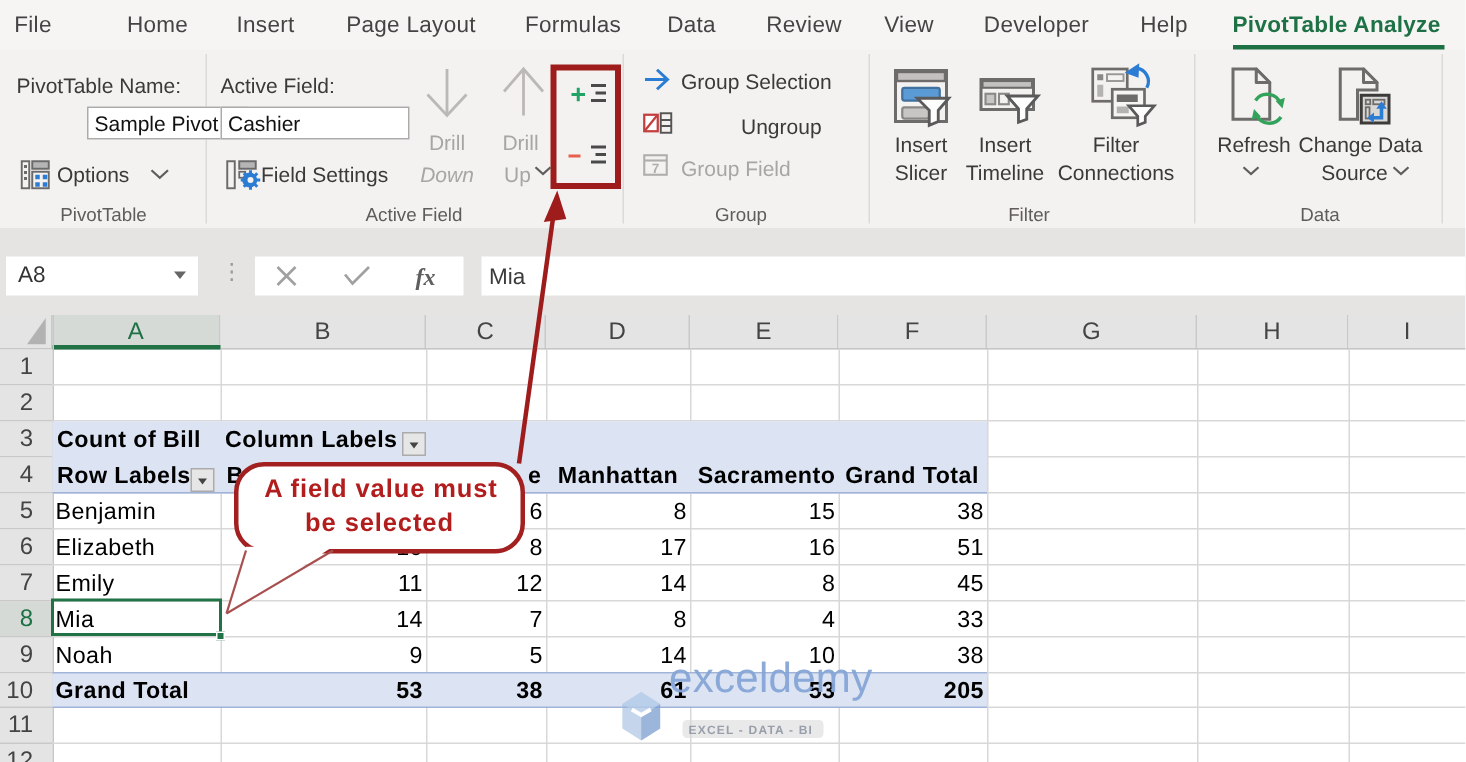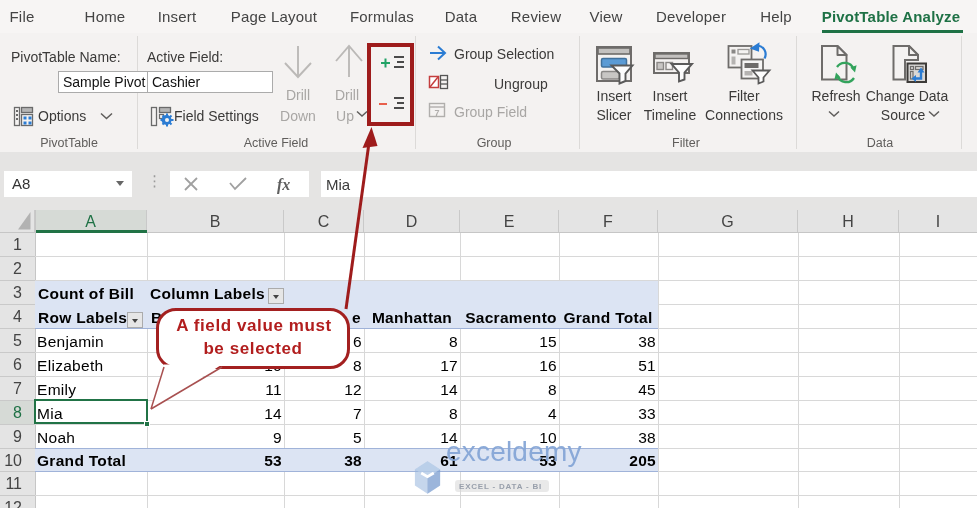--- a/index.html
+++ b/index.html
@@ -60,21 +60,21 @@
 <span class="glabel" style="left:880px;">Data</span>
 
 <span class="rlabel" style="left:11px; top:49px;">PivotTable Name:</span>
 <div class="rinput" style="left:10px; top:71px; width:108px; height:22px;margin-left:48px;">Sample Pivot</div>
 <span class="rlabel" style="left:38px; top:108px;">Options</span>
 
 <span class="rlabel" style="left:147px; top:49px;">Active Field:</span>
 <div class="rinput" style="left:147px; top:71px; width:126px; height:22px;">Cashier</div>
 <span class="rlabel" style="left:174px; top:108px;">Field Settings</span>
 <span class="rlabel ctr dis" style="left:298px; top:87px;">Drill</span>
-<span class="rlabel ctr dis" style="left:298px; top:108px;">Down</span>
+<span class="rlabel ctr dis" style="left:298px; top:108px;font-style:italic;">Down</span>
 <span class="rlabel ctr dis" style="left:347px; top:87px;">Drill</span>
 <span class="rlabel ctr dis" style="left:345px; top:108px;">Up</span>
 
 <div class="abs" style="left:367px; top:43px; width:47px; height:83px; border:4px solid #9e1c1c;"></div>
 
 <span class="rlabel" style="left:454px; top:46px;">Group Selection</span>
 <span class="rlabel" style="left:454px; top:76px;margin-left:40px;">Ungroup</span>
 <span class="rlabel dis" style="left:454px; top:104px;">Group Field</span>
 
 <span class="rlabel ctr" style="left:614px; top:88px;">Insert</span>

